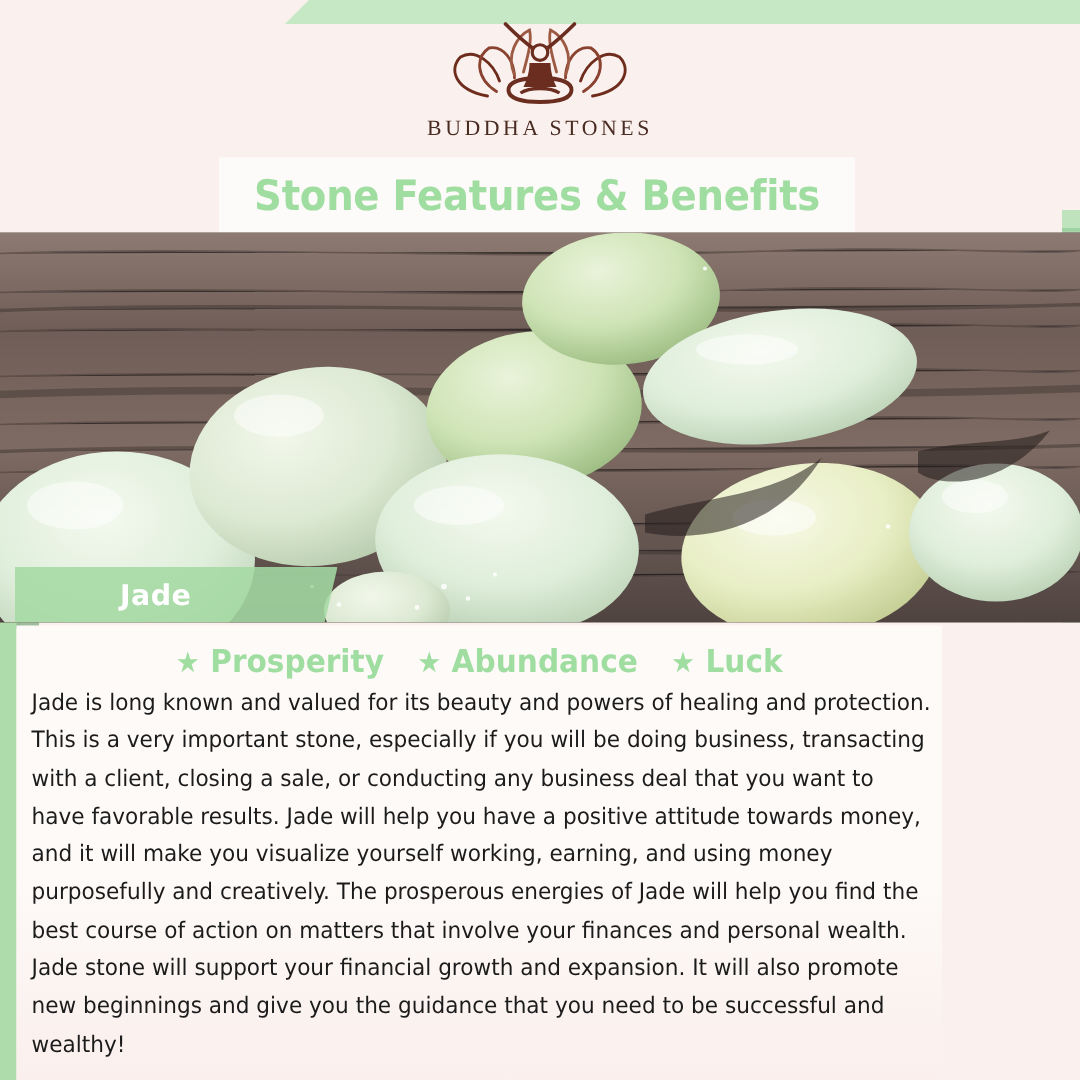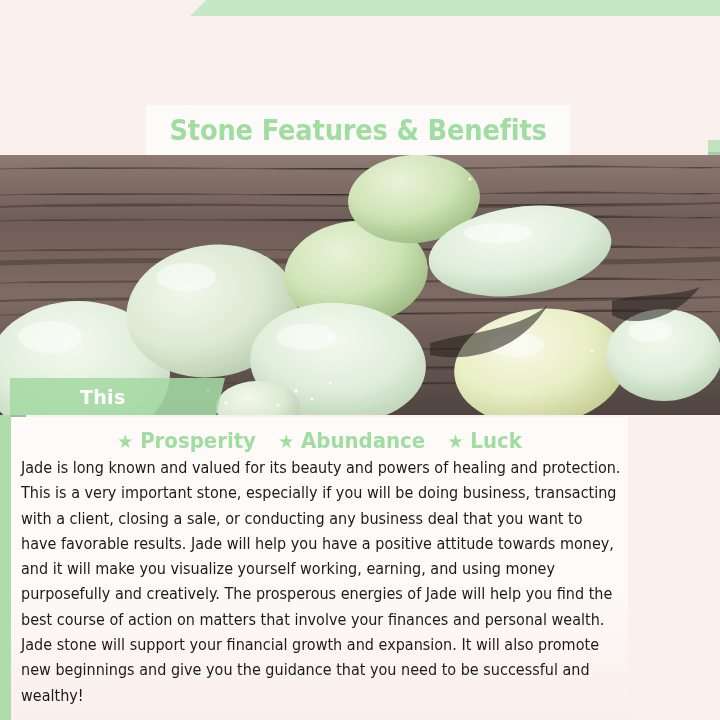--- a/index.html
+++ b/index.html
@@ -166,20 +166,50 @@
 
 <div id="page">
 
   <div class="deco-top-band"></div>
   <div class="deco-right-top"></div>
   <div class="deco-right-strip"></div>
   <div class="deco-left-strip"></div>
   <div class="deco-left-notch"></div>
   <div class="deco-left-lower"></div>
 
+  <div class="logo-wrap">
+    <span class="logo-mark">
+      <svg viewBox="0 0 130 62" xmlns="http://www.w3.org/2000/svg">
+        <g fill="none" stroke="#7b3422" stroke-width="1.9" stroke-linecap="round">
+
+          <path d="M30 50 C8 46 4 32 12 24 C22 18 34 28 38 40" stroke="#6e2d1c"></path>
+          <path d="M36 47 C22 38 22 24 31 18 C41 16 48 27 48 38" stroke="#8a4330"></path>
+
+          <path d="M100 50 C122 46 126 32 118 24 C108 18 96 28 92 40" stroke="#6e2d1c"></path>
+          <path d="M94 47 C108 38 108 24 99 18 C89 16 82 27 82 38" stroke="#8a4330"></path>
+
+          <path d="M48 36 C42 22 50 10 58 6 C60 14 56 26 54 34" stroke="#9d5a42"></path>
+          <path d="M82 36 C88 22 80 10 72 6 C70 14 74 26 76 34" stroke="#9d5a42"></path>
+        </g>
+        <g fill="#6b2d1f">
+
+          <circle cx="65" cy="21" r="5.2" fill="none" stroke="#6b2d1f" stroke-width="2.1"></circle>
+
+          <path d="M60 18 C52 12 46 6 42 2" fill="none" stroke="#6b2d1f" stroke-width="2.4" stroke-linecap="round"></path>
+          <path d="M70 18 C78 12 84 6 88 2" fill="none" stroke="#6b2d1f" stroke-width="2.4" stroke-linecap="round"></path>
+
+          <path d="M58 28 C58 34 56 40 54 44 L76 44 C74 40 72 34 72 28 Z" fill="#6b2d1f"></path>
+
+          <path d="M44 46 C44 40 54 38 65 38 C76 38 86 40 86 46 C86 52 76 54 65 54 C54 54 44 52 44 46 Z" fill="none" stroke="#6b2d1f" stroke-width="2.6"></path>
+          <path d="M52 48 C58 44 72 44 78 48" fill="none" stroke="#6b2d1f" stroke-width="2.2"></path>
+        </g>
+      </svg>
+    </span>
+    <span class="logo-text">BUDDHA STONES</span>
+  </div>
 
   <div class="title-panel">
     <span class="title-text">Stone Features &amp; Benefits</span>
   </div>
 
   <div class="photo">
     <svg viewBox="0 0 720 260" xmlns="http://www.w3.org/2000/svg">
       <defs>
         <linearGradient id="wood" x1="0" y1="0" x2="0" y2="1">
           <stop offset="0%" stop-color="#8d7a72"></stop>
@@ -264,21 +294,21 @@
       </g>
 
       <g fill="#221c1a" opacity="0.55">
         <path d="M430 188 C470 176 516 176 548 150 C520 196 470 208 430 200 Z"></path>
         <path d="M612 146 C640 138 676 142 700 132 C672 168 630 172 612 160 Z"></path>
       </g>
     </svg>
   </div>
 
   <div class="jade-band">
-    <span class="jade-label">This</span>
+    <span class="jade-label">Jade</span>
   </div>
 
   <div class="body-panel">
     <div class="benefits">
       <span class="star">★</span>
       <span>Prosperity</span>
       <span class="gap"></span>
       <span class="star">★</span>
       <span>Abundance</span>
       <span class="gap"></span>

